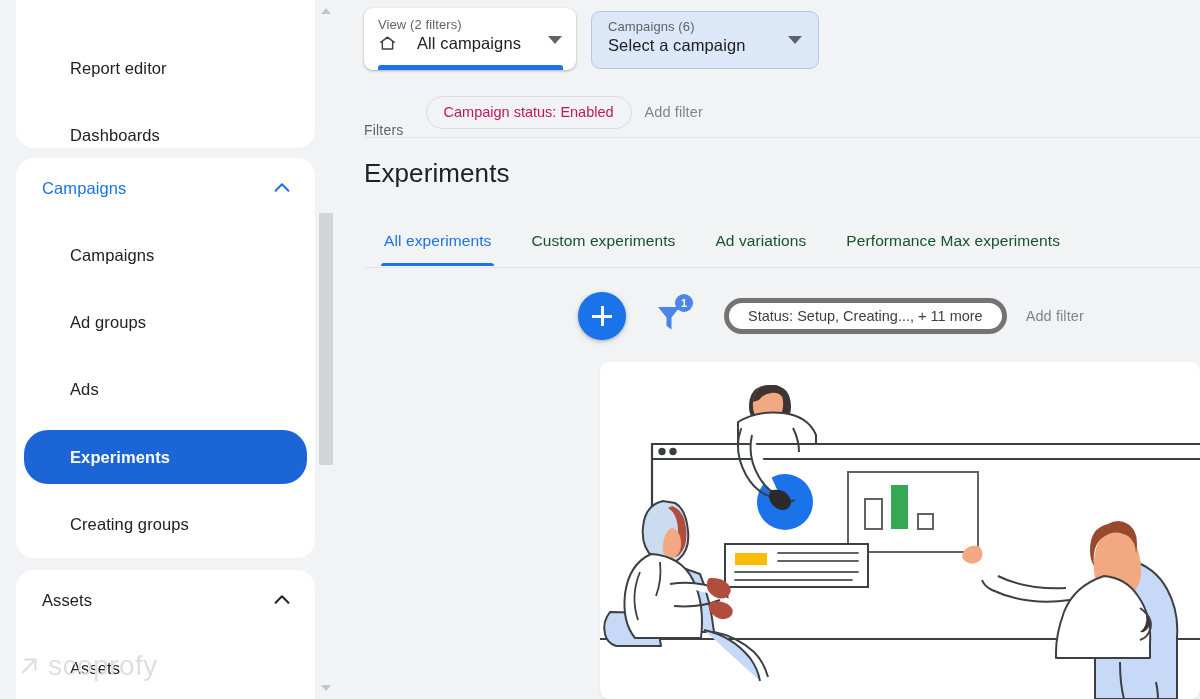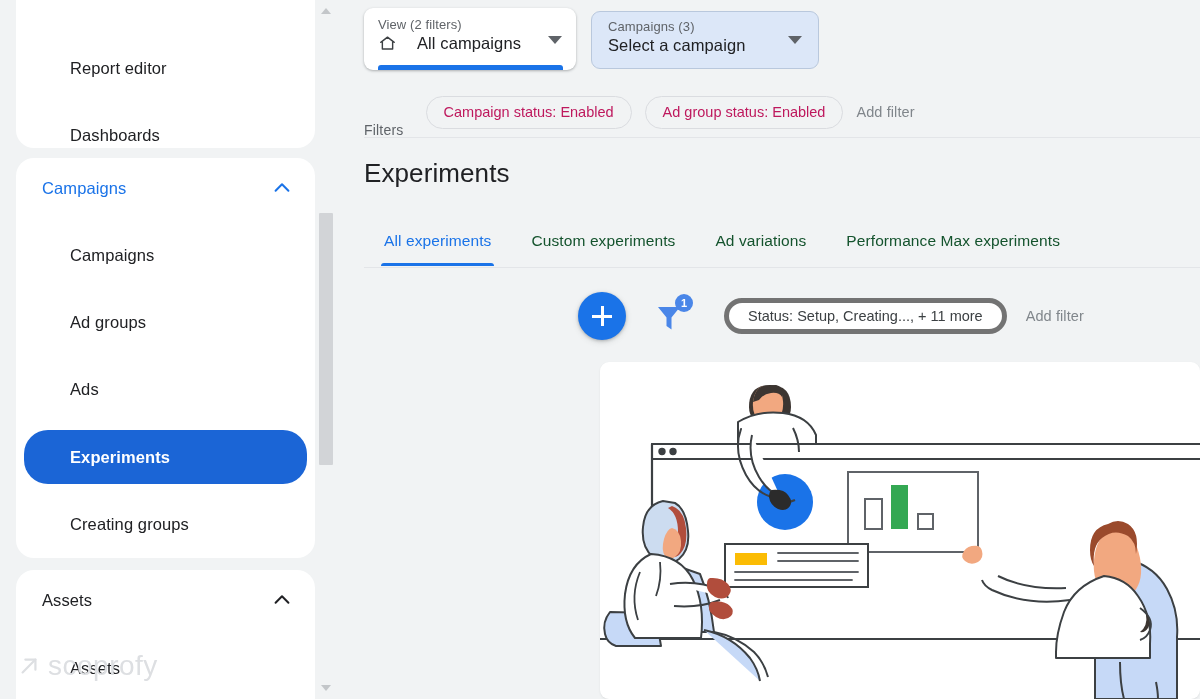--- a/index.html
+++ b/index.html
@@ -283,33 +283,30 @@
                 <path d="M5.5 10v9h13v-9"></path>
               </svg>
           </span>
           <span class="txt">All campaigns</span>
         </div>
         <div class="caret"></div>
         <div class="view-underline"></div>
       </div>
 
       <div class="campaign-selector">
-        <div class="sub">Campaigns (3)</div>
+        <div class="sub">Campaigns (6)</div>
         <div class="txt">Select a campaign</div>
         <div class="caret"></div>
       </div>
     </div>
 
     <div class="filters-row">
       <span class="filters-label">Filters</span>
       <div class="chip">
         <span>Campaign status: Enabled</span>
-      </div>
-      <div class="chip">
-        <span>Ad group status: Enabled</span>
       </div>
       <span class="add-filter">Add filter</span>
     </div>
 
     <div class="divider"></div>
 
     <h1 class="page-title">Experiments</h1>
 
     <div class="tabs">
       <div class="tab active">

